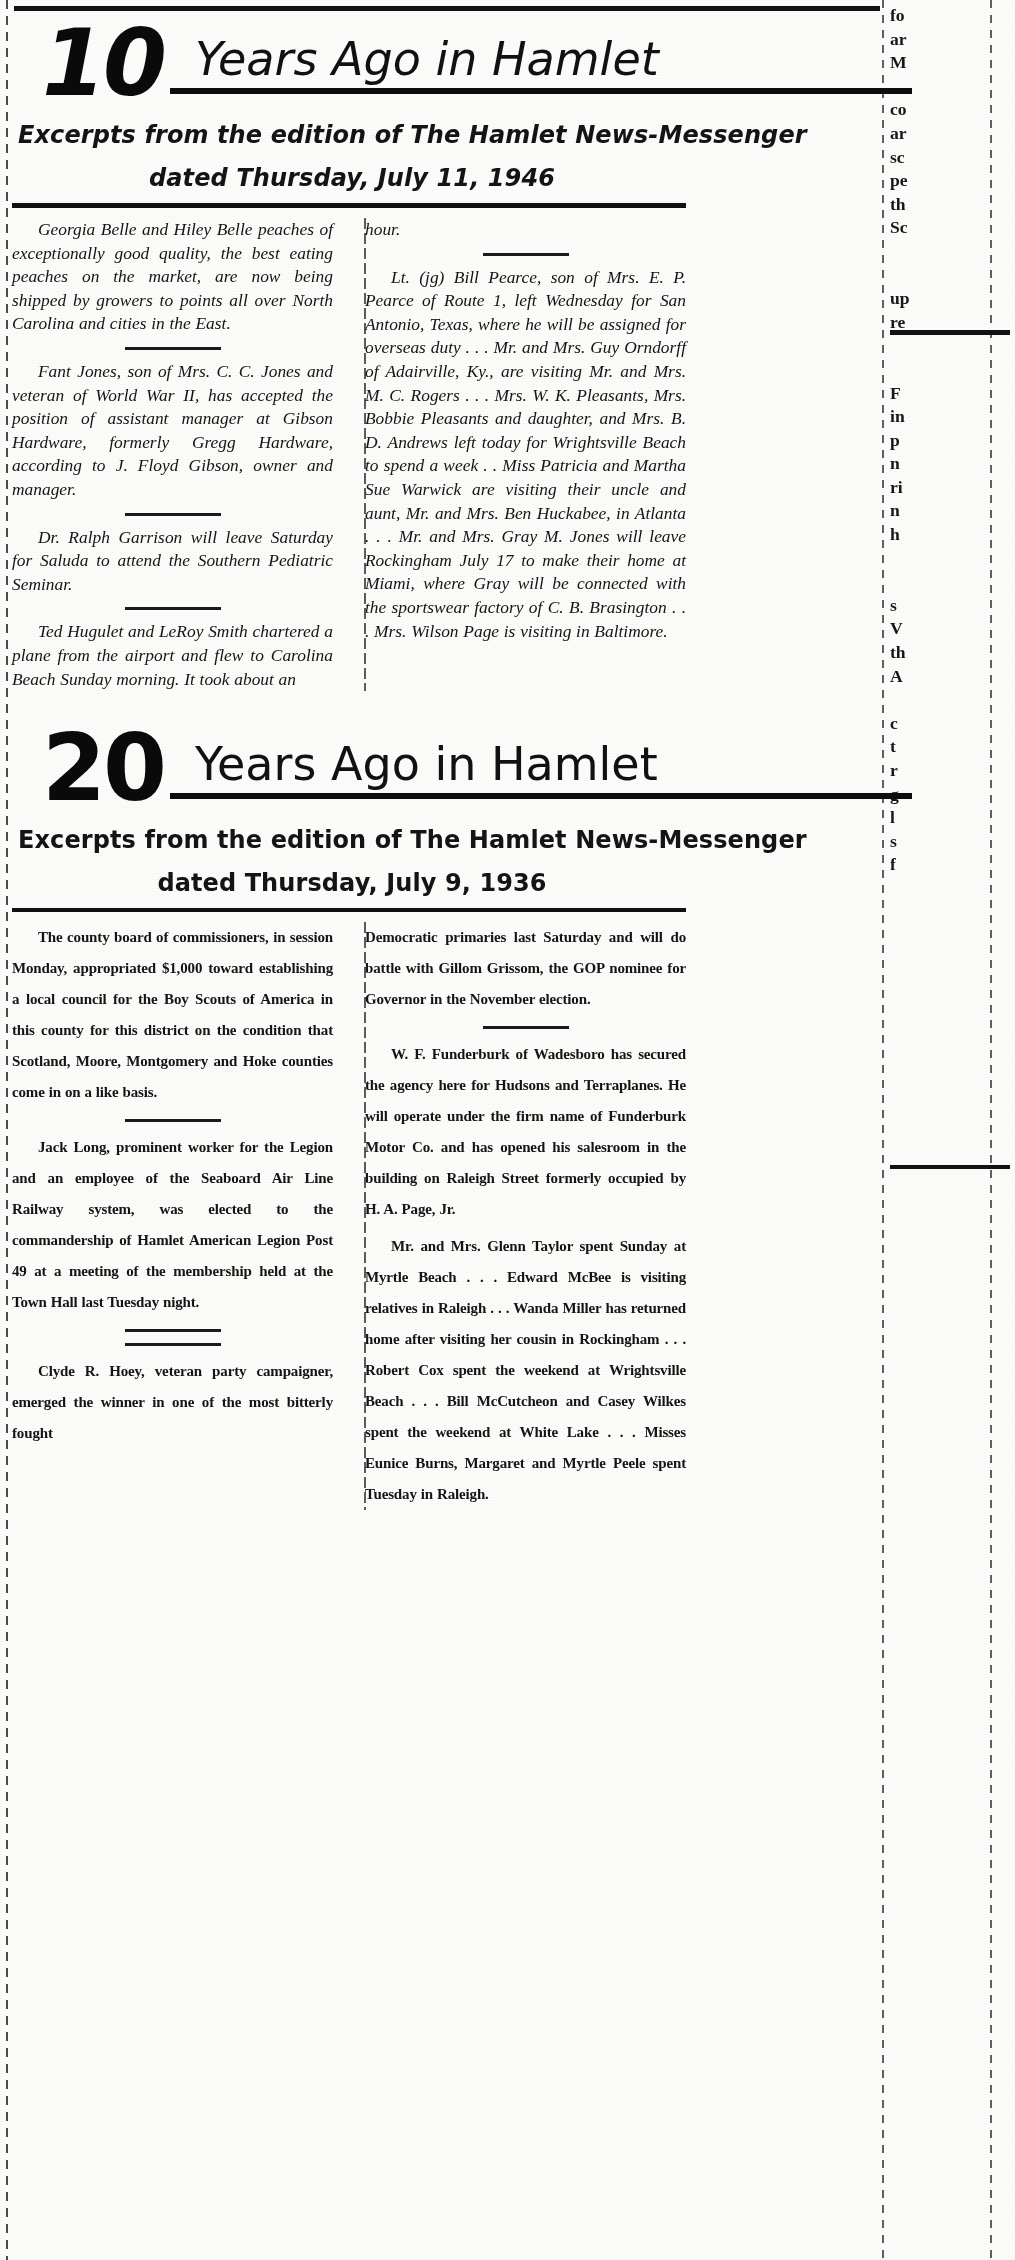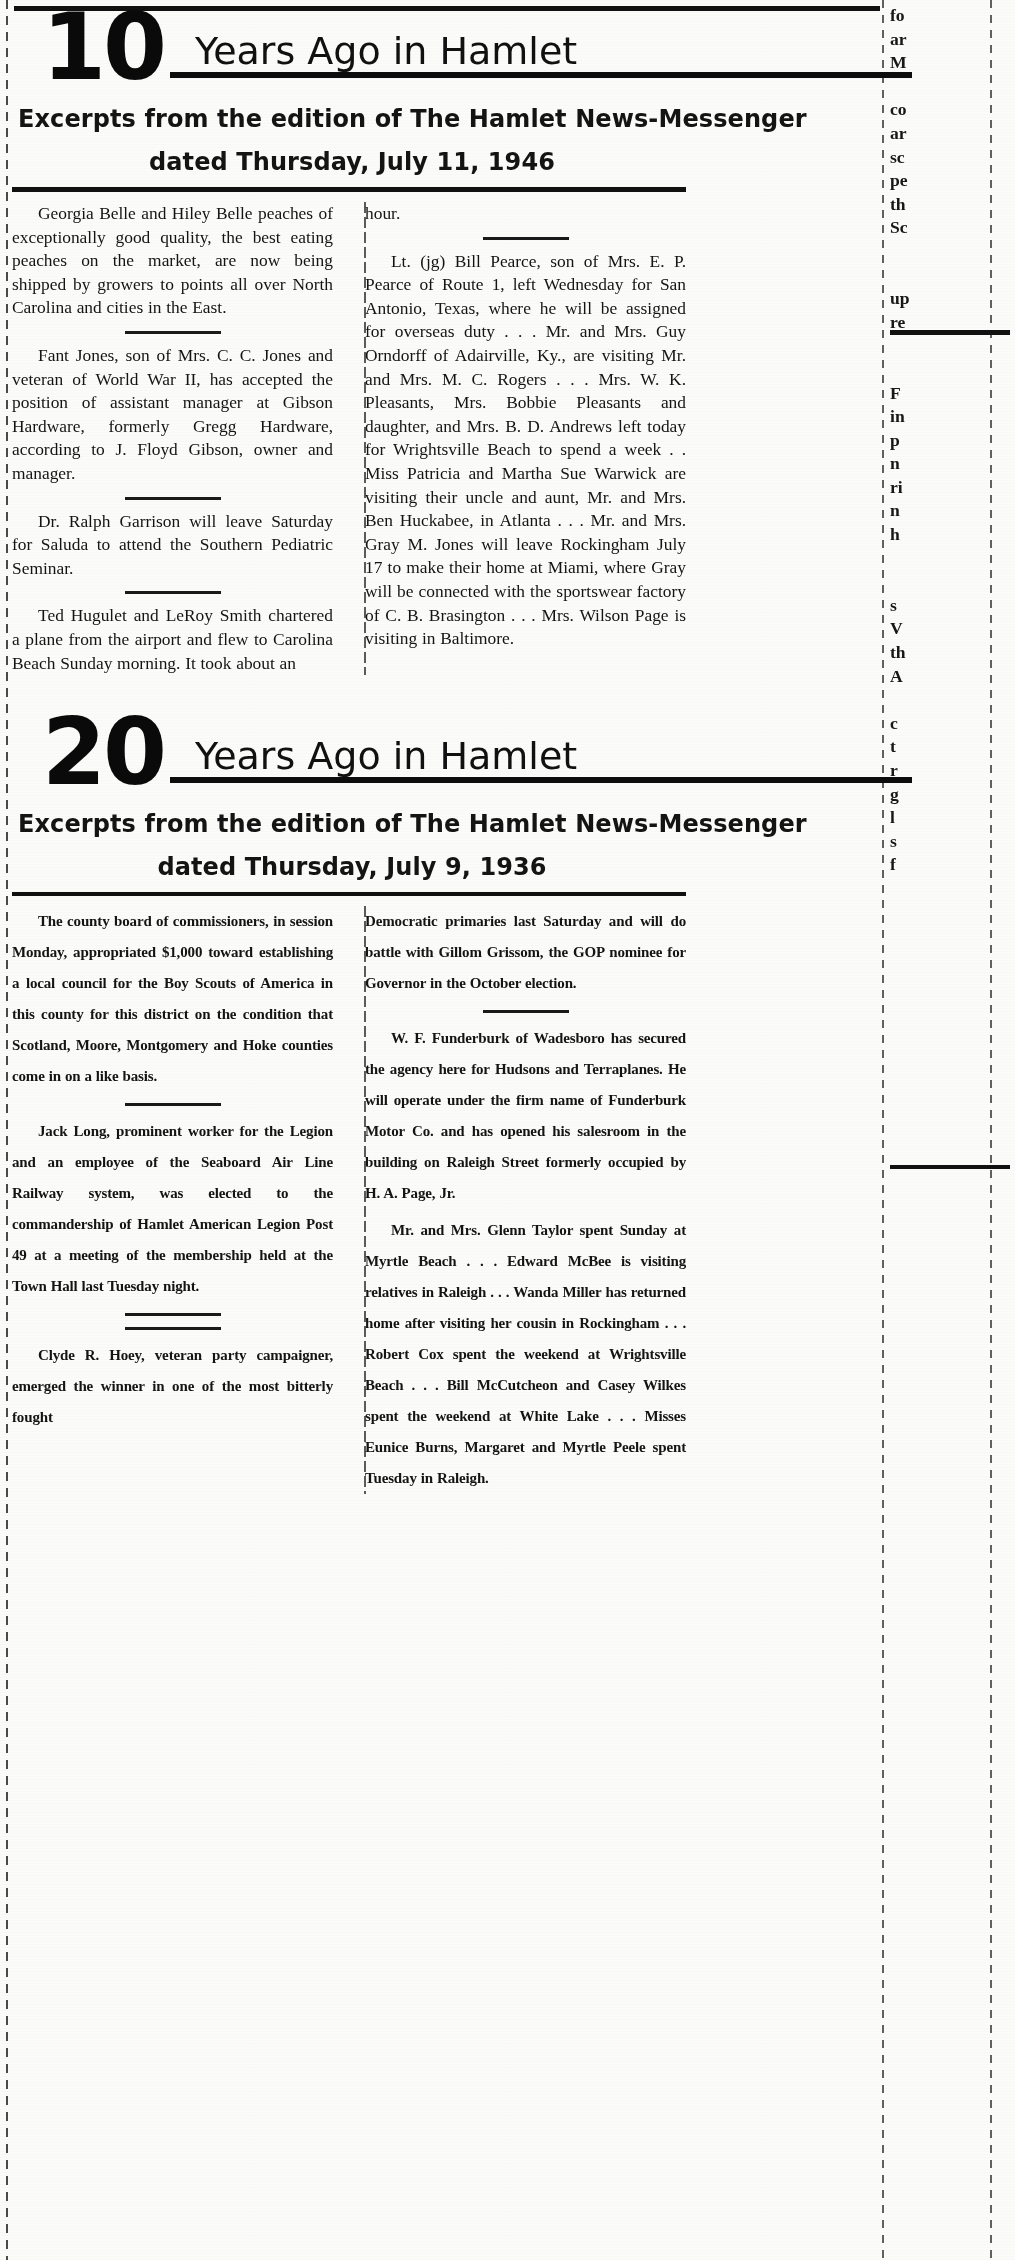--- a/index.html
+++ b/index.html
@@ -59,24 +59,24 @@
   .big-num{
     position:absolute;left:30px;top:-6px;
     font-family:"DejaVu Sans", sans-serif;
     font-weight:700;
     font-size:92px;
     line-height:96px;
     letter-spacing:-3px;
     color:#0a0a0a;
   }
   .mast-words{
-    position:absolute;left:183px;top:16px;
+    position:absolute;left:183px;top:8px;
     font-family:"DejaVu Sans", sans-serif;
     font-weight:400;
-    font-size:38px;
+    font-size:46px;
     line-height:58px;
     letter-spacing:0px;
     color:#111;
     white-space:nowrap;
   }
   .mast-underline{
     position:absolute;left:158px;top:66px;width:742px;height:6px;
     background:#0d0d0d;
   }
   .sub1,.sub2{
@@ -202,21 +202,21 @@
 g
 l
 s
 f</div>
   </div>
 
   <div class="main">
     <div class="edge-rule-left"></div>
     <div class="top-rule"></div>
 
-    <div class="section sec1" style="padding-top:6px;">
+    <div class="section sec1" style="padding-top:22px;font-style:italic;">
 
       <div class="masthead">
         <div class="big-num">10</div>
         <div class="mast-words">Years Ago in Hamlet</div>
         <div class="mast-underline"></div>
       </div>
 
       <div class="subwrap">
         <div class="sub1">Excerpts from the edition of The Hamlet News-Messenger</div>
         <div class="sub2">dated Thursday, July 11, 1946</div>
@@ -266,21 +266,21 @@
         <div class="col left">
           <p class="para">The county board of commissioners, in session Monday, appropriated $1,000 toward establishing a local council for the Boy Scouts of America in this county for this district on the condition that Scotland, Moore, Montgomery and Hoke counties come in on a like basis.</p>
           <div class="dash"></div>
           <p class="para">Jack Long, prominent worker for the Legion and an employee of the Seaboard Air Line Railway system, was elected to the commandership of Hamlet American Legion Post 49 at a meeting of the membership held at the Town Hall last Tuesday night.</p>
           <div class="dash"></div>
           <div class="dash"></div>
           <p class="para">Clyde R. Hoey, veteran party campaigner, emerged the winner in one of the most bitterly fought</p>
         </div>
 
         <div class="col right">
-          <p class="para cont">Democratic primaries last Saturday and will do battle with Gillom Grissom, the GOP nominee for Governor in the October election.</p>
+          <p class="para cont">Democratic primaries last Saturday and will do battle with Gillom Grissom, the GOP nominee for Governor in the November election.</p>
           <div class="dash short"></div>
           <p class="para">W. F. Funderburk of Wadesboro has secured the agency here for Hudsons and Terraplanes. He will operate under the firm name of Funderburk Motor Co. and has opened his salesroom in the building on Raleigh Street formerly occupied by H. A. Page, Jr.</p>
           <div class="spacer-sm"></div>
           <p class="para">Mr. and Mrs. Glenn Taylor spent Sunday at Myrtle Beach . . . Edward McBee is visiting relatives in Raleigh . . . Wanda Miller has returned home after visiting her cousin in Rockingham . . . Robert Cox spent the weekend at Wrightsville Beach . . . Bill McCutcheon and Casey Wilkes spent the weekend at White Lake . . . Misses Eunice Burns, Margaret and Myrtle Peele spent Tuesday in Raleigh.</p>
         </div>
       </div>
     </div>
 
   </div>
 </div>

